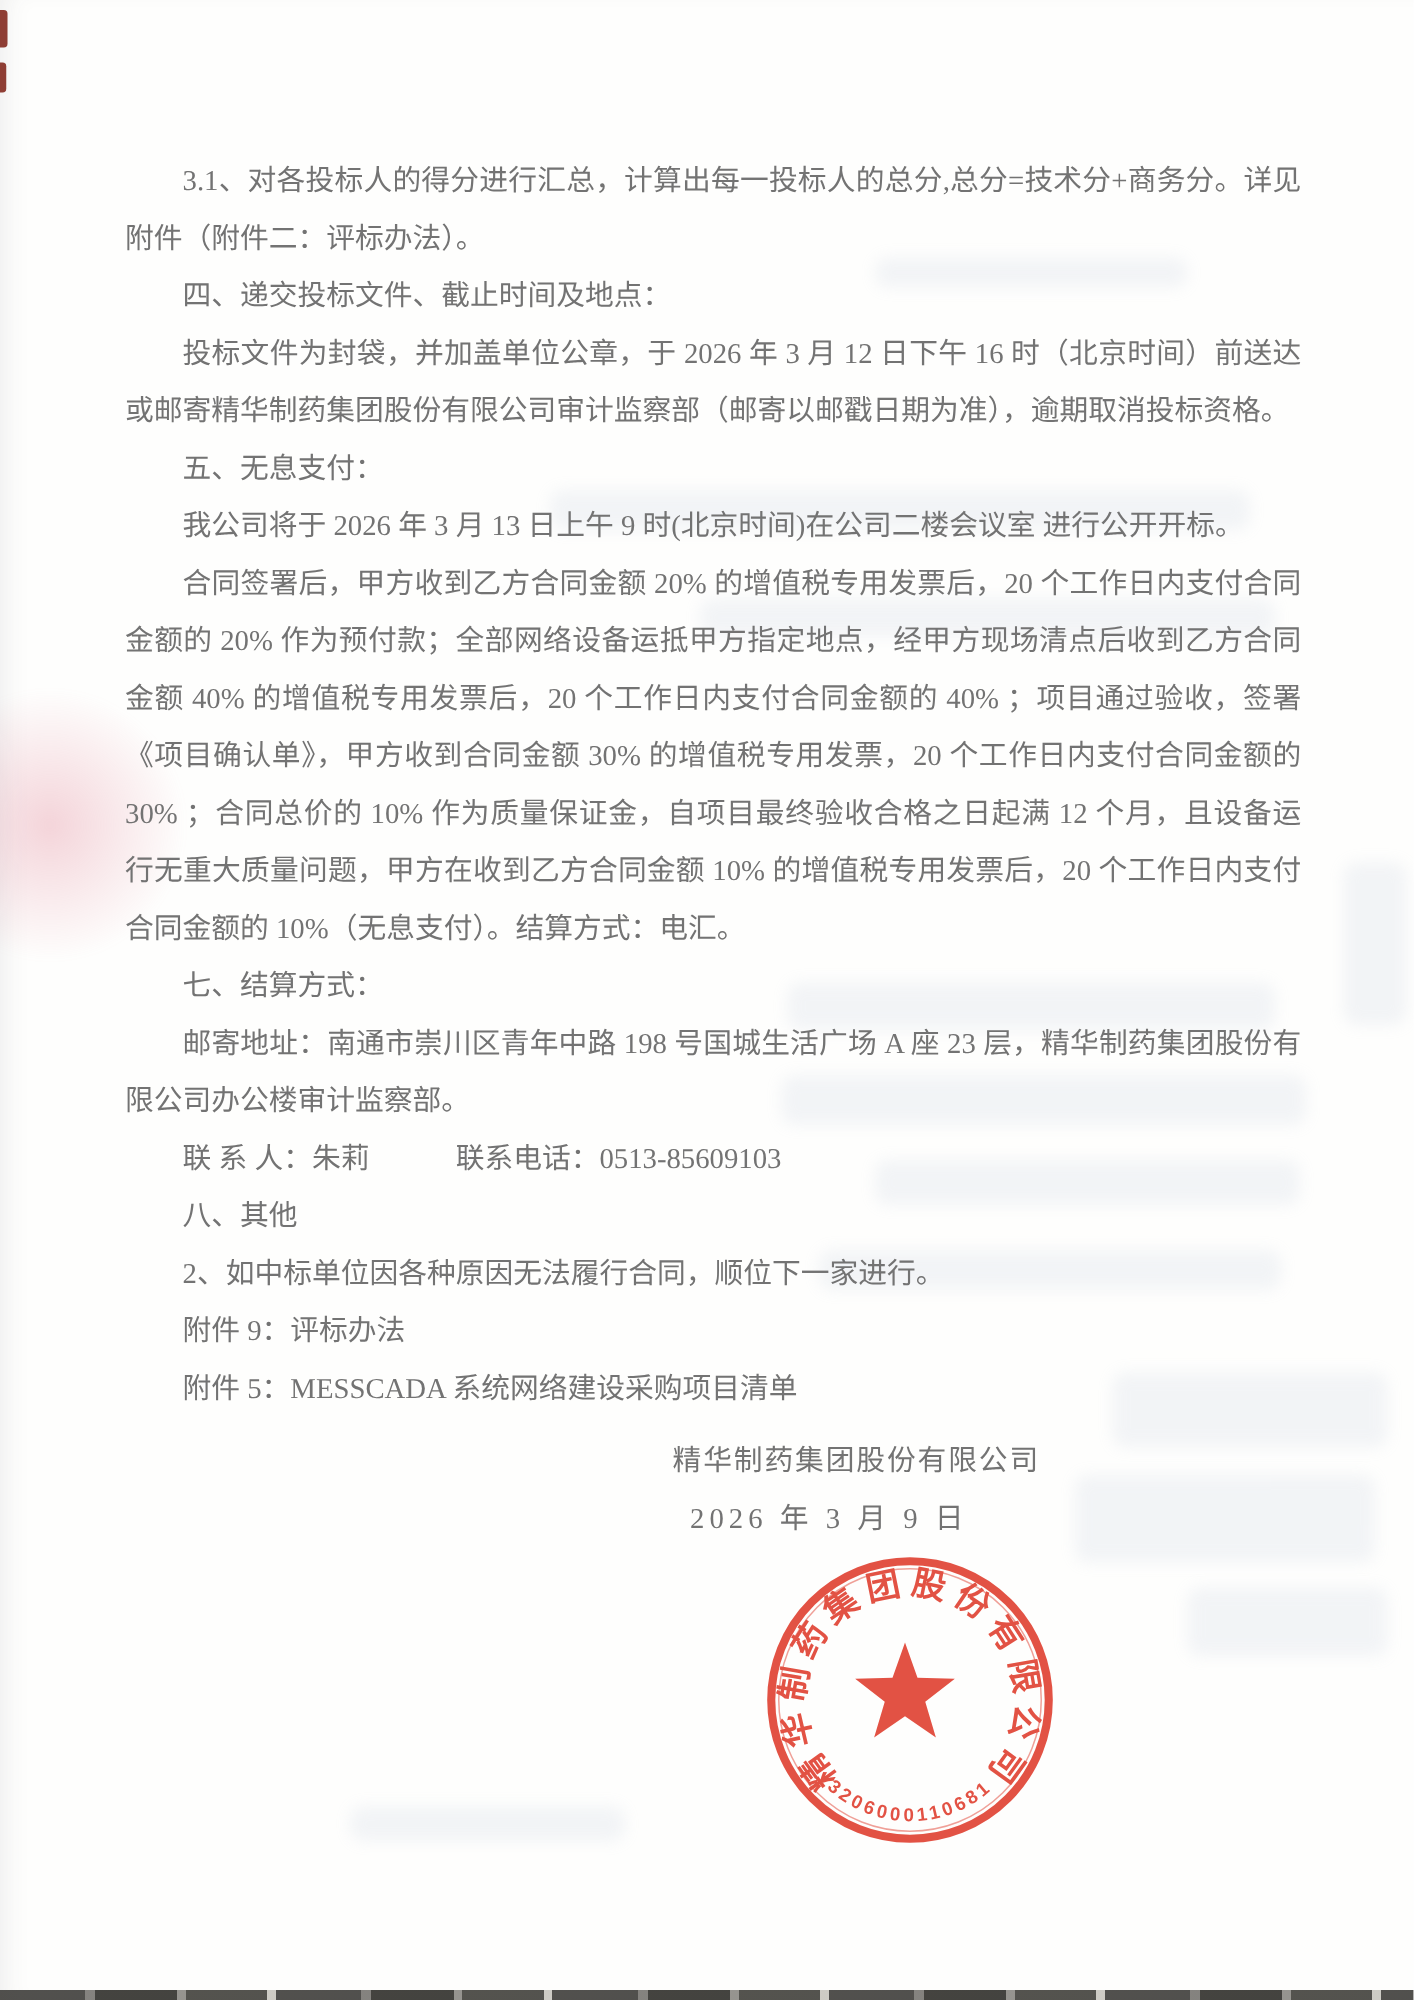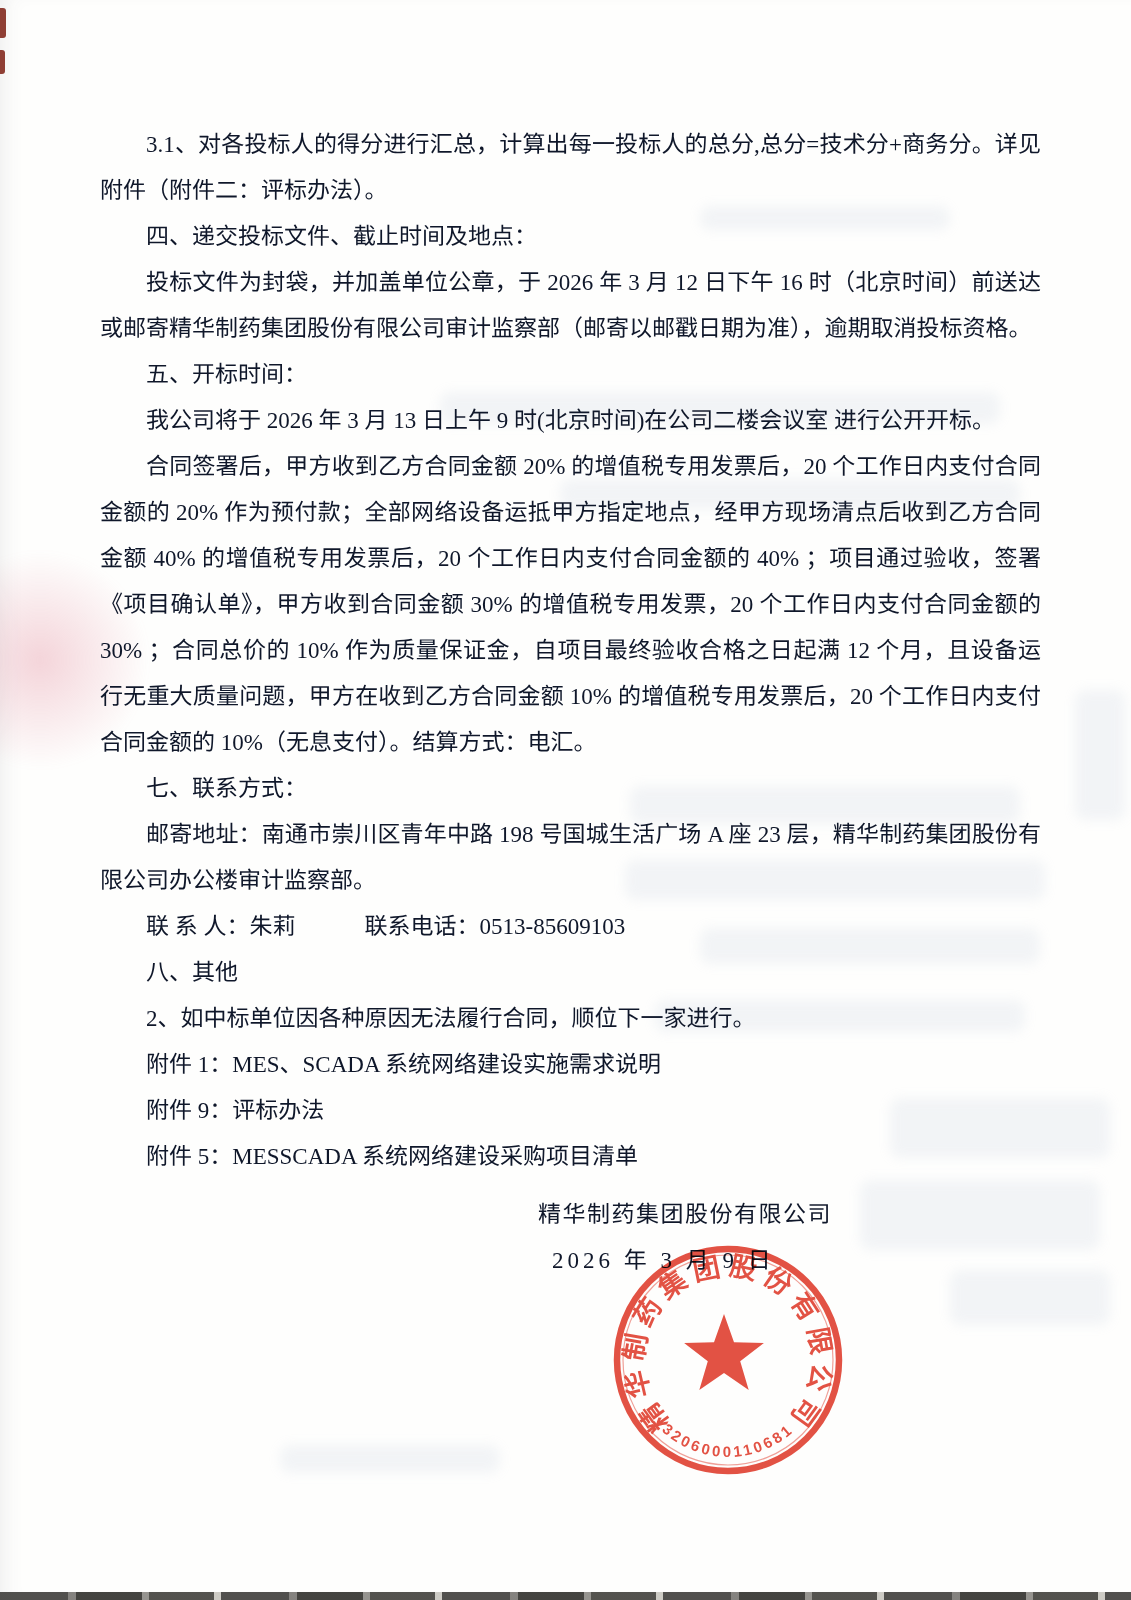--- a/index.html
+++ b/index.html
@@ -3,21 +3,21 @@
 <meta charset="utf-8">
 <style>
   html,body { margin:0; padding:0; background:#ffffff; }
   .page {
     position:relative;
     width:1131px; height:1600px;
     background:#fefefdl;
     background-color:#fefefd;
     overflow:hidden;
     font-family:"Liberation Serif","DejaVu Serif",serif;
-    color:#0f172a;
+    color:#737373;
   }
   .page::before{
     content:""; position:absolute; inset:0; pointer-events:none;
     box-shadow: inset 16px 0 22px -14px rgba(70,70,80,.10);
   }
   .content {
     position:absolute; left:100px; top:122px; width:941px;
     font-size:23px; line-height:46px; text-align:justify;
   }
   .content p { margin:0; text-indent:2em; }
@@ -74,29 +74,28 @@
   <div class="bleed" style="left:280px; top:1445px; width:220px; height:28px;"></div>
 
   <div class="pink-bleed"></div>
   <div class="edge-mark m1"></div>
   <div class="edge-mark m2"></div>
 
   <div class="content">
     <p>3.1、对各投标人的得分进行汇总，计算出每一投标人的总分,总分=技术分+商务分。详见附件（附件二：评标办法）。</p>
     <p>四、递交投标文件、截止时间及地点：</p>
     <p>投标文件为封袋，并加盖单位公章，于 2026 年 3 月 12 日下午 16 时（北京时间）前送达或邮寄精华制药集团股份有限公司审计监察部（邮寄以邮戳日期为准），逾期取消投标资格。</p>
-    <p>五、开标时间：</p>
+    <p>五、无息支付：</p>
     <p>我公司将于 2026 年 3 月 13 日上午 9 时(北京时间)在公司二楼会议室 进行公开开标。</p>
     <p>合同签署后，甲方收到乙方合同金额 20% 的增值税专用发票后，20 个工作日内支付合同金额的 20% 作为预付款；全部网络设备运抵甲方指定地点，经甲方现场清点后收到乙方合同金额 40% 的增值税专用发票后，20 个工作日内支付合同金额的 40% ；项目通过验收，签署《项目确认单》，甲方收到合同金额 30% 的增值税专用发票，20 个工作日内支付合同金额的 30% ；合同总价的 10% 作为质量保证金，自项目最终验收合格之日起满 12 个月，且设备运行无重大质量问题，甲方在收到乙方合同金额 10% 的增值税专用发票后，20 个工作日内支付合同金额的 10%（无息支付）。结算方式：电汇。</p>
-    <p>七、联系方式：</p>
+    <p>七、结算方式：</p>
     <p>邮寄地址：南通市崇川区青年中路 198 号国城生活广场 A 座 23 层，精华制药集团股份有限公司办公楼审计监察部。</p>
     <p>联 系 人：朱莉　　　联系电话：0513-85609103</p>
     <p>八、其他</p>
     <p>2、如中标单位因各种原因无法履行合同，顺位下一家进行。</p>
-    <p>附件 1：MES、SCADA 系统网络建设实施需求说明</p>
     <p>附件 9：评标办法</p>
     <p>附件 5：MESSCADA 系统网络建设采购项目清单</p>
 
     <div class="signature">
       <div class="sig-company">精华制药集团股份有限公司</div>
       <div class="sig-date">2026 年 3 月 9 日</div>
     </div>
   </div>
 
   <svg class="seal" viewBox="-118 -118 236 236">

